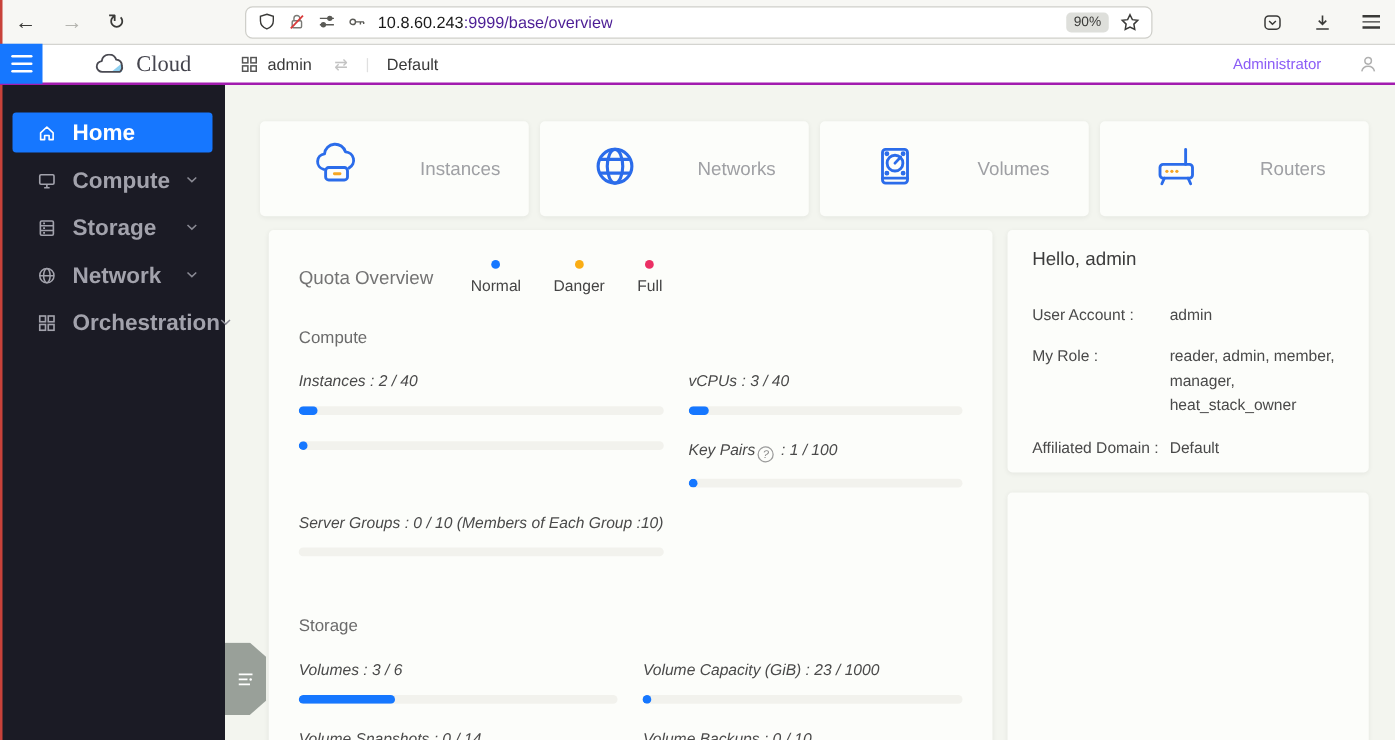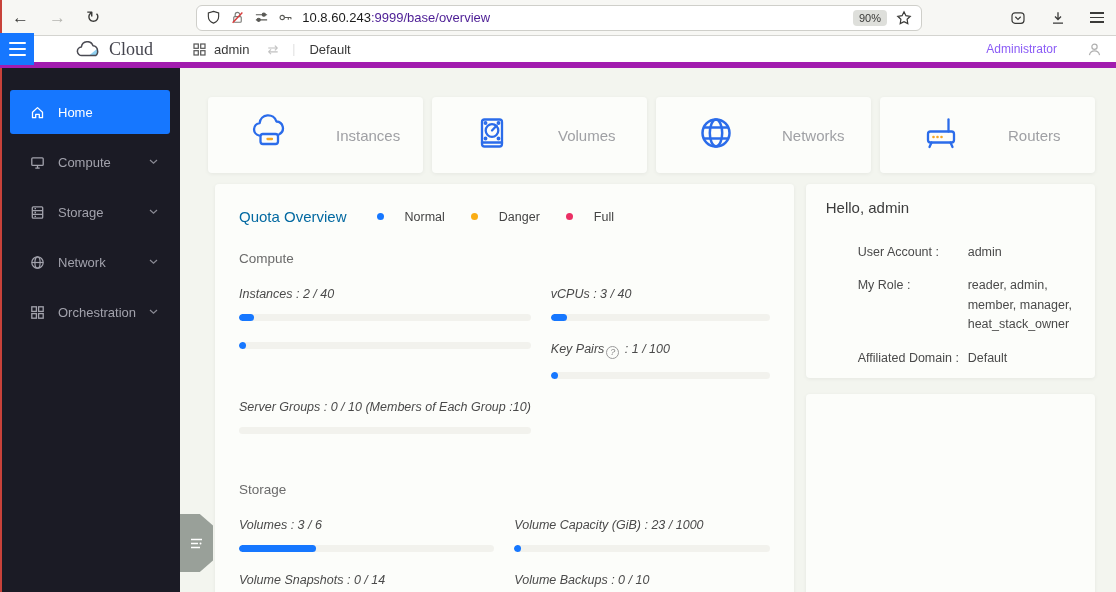--- a/index.html
+++ b/index.html
@@ -18,76 +18,76 @@
   .url-text { font-size:13px; white-space:nowrap; overflow:hidden; }
   .url-host { color:#1a1a1a; }
   .url-path { color:#4c1d95; }
   .spacer { flex:1; }
   .zoom-badge { background:#dedfdb; color:#3a3a38; font-size:11px; padding:2px 6px; border-radius:4px; }
   .chrome-right { display:flex; align-items:center; gap:24px; }
   .menu-bars { display:flex; flex-direction:column; gap:3px; cursor:pointer; }
   .menu-bars i { display:block; width:14px; height:1.8px; background:#3a3a38; }
 
   
-  .app-header { height:32px; background:#fff; border-bottom:6px solid #a21caf; display:flex; align-items:center; position:relative; z-index:95; }
+  .app-header { height:32px; background:#fff; border-bottom:2px solid #a21caf; display:flex; align-items:center; position:relative; z-index:95; }
   .hamburger { width:34px; height:32px; background:#1677ff; display:flex; flex-direction:column; justify-content:center; align-items:center; gap:3.5px; cursor:pointer; flex:none; }
   .hamburger i { display:block; width:17px; height:2.5px; background:#fff; border-radius:1px; }
   .logo { display:flex; align-items:center; gap:7px; margin-left:42px; }
   .logo-text { font-family:"Liberation Serif", serif; font-size:18px; color:#45454e; }
   .proj-group { display:flex; align-items:center; margin-left:40px; }
   .proj-group .g-icon { margin-right:8px; display:flex; }
   .proj-name { font-size:13px; color:#383838; }
   .swap { margin-left:18px; color:#c3c3c3; font-size:13px; cursor:pointer; }
   .hdr-divider { margin:0 14px; color:#e0e0e0; font-size:12px; }
   .header-right { margin-left:auto; display:flex; align-items:center; margin-right:14px; gap:30px; }
   .admin-link { color:#8b5cf6; font-size:12px; cursor:pointer; }
 
   
   .app-body { display:flex; height:524px; }
   .sidebar { width:180px; background:#1b1b25; padding-top:22px; flex:none; }
-  .side-item { height:44px; margin:0 10px 6px 10px; border-radius:3px; display:flex; align-items:center; padding:0 12px 0 20px; color:#a2a2ac; font-size:13px; cursor:pointer; }
+  .side-item { height:32px; margin:0 10px 6px 10px; border-radius:3px; display:flex; align-items:center; padding:0 12px 0 20px; color:#a2a2ac; font-size:18px; cursor:pointer;font-weight:bold; }
   .side-item.active { background:#1677ff; color:#fff; }
   .si-icon { width:15px; height:15px; margin-right:13px; display:flex; align-items:center; }
   .si-label { flex:1; }
   .si-chev { display:flex; color:#8a8a94; }
 
   .content { flex:1; padding:29px 21px 0 28px; position:relative; overflow:hidden; }
 
   
   .cards-row { display:flex; gap:9px; }
   .sum-card { flex:1; height:76px; background:#fcfdfa; border-radius:4px; box-shadow:0 1px 4px rgba(0,0,0,0.06); display:flex; align-items:center; padding-left:38px; cursor:pointer; }
   .sum-label { margin-left:44px; font-size:15px; color:#9fa0a4; }
 
   
   .main-grid { display:flex; gap:12px; margin-top:11px; margin-left:7px; }
   .card { background:#fcfdfa; border-radius:4px; box-shadow:0 1px 4px rgba(0,0,0,0.06); }
   .quota-card { width:580px; height:640px; padding:24px; }
   .quota-head { display:flex; align-items:center; }
-  .quota-title { font-size:15px; color:#0369a1; }
+  .quota-title { font-size:15px; color:#737373; }
   .legend { display:flex; align-items:center; gap:26px; margin-left:30px; }
-  .legend-item { display:flex; align-items:center; gap:21px; }
+  .legend-item { display:flex; align-items:center; gap:7px;flex-direction:column; }
   .legend-dot { width:7px; height:7px; border-radius:50%; }
   .legend-label { font-size:12.5px; color:#444; }
   .q-section-title { font-size:13.5px; color:#6b6b6b; }
   .sec-compute { margin-top:26px; }
   .sec-storage { margin-top:48px; }
   .q-grid { display:grid; grid-template-columns:1fr 1fr; column-gap:20px; }
   .q-item { margin-top:21px; }
   .q-label { font-size:12.5px; color:#4a4a4a; margin-bottom:13px; white-space:nowrap;font-style:italic; }
   .help-icon { display:inline-flex; width:13px; height:13px; border:1px solid #9a9a9a; border-radius:50%; color:#8a8a8a; font-size:9px; align-items:center; justify-content:center; vertical-align:-2px; margin:0 2px; }
   .q-track { height:7px; border-radius:4px; background:#f2f2ed; overflow:hidden; }
   .q-fill { height:7px; border-radius:4px; background:#1677ff; }
 
   
   .right-col { width:290px; display:flex; flex-direction:column; gap:16px; }
   .hello-card { height:194px; padding:15px 20px; }
   .greeting { font-size:15px; color:#3c3c3c; }
   .user-rows { margin-top:27px; }
   .u-row { display:flex; margin-bottom:14px; }
-  .u-label { width:110px; flex:none; font-size:12.5px; color:#4a4a4a; line-height:1.5;margin-left:32px; }
+  .u-label { width:110px; flex:none; font-size:12.5px; color:#4a4a4a; line-height:1.5; }
   .u-value { flex:1; font-size:12.5px; color:#4a4a4a; line-height:1.55; word-break:break-word; }
   .empty-card { height:320px; }
 
   
   .drawer-handle { position:absolute; left:0; top:446px; width:33px; height:58px; background:#99a099; clip-path:polygon(0 0, 60% 0, 100% 20%, 100% 80%, 60% 100%, 0 100%); display:flex; align-items:center; justify-content:center; cursor:pointer; }
 </style>
 </head>
 <body>
 
 <div class="red-edge"></div>
@@ -255,39 +255,39 @@
 
     <div class="sum-card">
           <span class="sum-icon"><svg width="46" height="44" viewBox="0 0 46 44" fill="none" stroke="#2b6cea" stroke-width="2.3" stroke-linecap="round" stroke-linejoin="round">
               <path d="M13 24.5a6.3 6.3 0 0 1 .6-12.4 8.6 8.6 0 0 1 16.8-1.6 6.8 6.8 0 0 1 2.9 12.8"></path>
               <rect x="14.5" y="23" width="17.5" height="10" rx="2.5"></rect>
               <path d="M21.5 28h4.5" stroke="#f5a623"></path>
             </svg></span>
           <span class="sum-label">Instances</span>
         </div>
         <div class="sum-card">
+          <span class="sum-icon"><svg width="44" height="44" viewBox="0 0 44 44" fill="none" stroke="#2b6cea" stroke-width="2.5">
+              <circle cx="22" cy="22" r="13.5"></circle>
+              <ellipse cx="22" cy="22" rx="6.2" ry="13.5"></ellipse>
+              <path d="M10 16.5h24M10 27.5h24"></path>
+            </svg></span>
+          <span class="sum-label">Networks</span>
+        </div>
+        <div class="sum-card">
           <span class="sum-icon"><svg width="44" height="44" viewBox="0 0 44 44" fill="none" stroke="#2b6cea" stroke-width="2.3" stroke-linecap="round">
               <rect x="12" y="8.5" width="20" height="27" rx="2.5"></rect>
               <circle cx="22" cy="19.5" r="6.3"></circle>
               <path d="M22 19.5l4.5-4.8"></path>
               <circle cx="15.5" cy="12" r="0.8" fill="#2b6cea"></circle>
               <circle cx="28.5" cy="12" r="0.8" fill="#2b6cea"></circle>
               <circle cx="15.5" cy="27.5" r="0.8" fill="#2b6cea"></circle>
               <circle cx="28.5" cy="27.5" r="0.8" fill="#2b6cea"></circle>
               <path d="M12 31.5h20"></path>
             </svg></span>
           <span class="sum-label">Volumes</span>
-        </div>
-        <div class="sum-card">
-          <span class="sum-icon"><svg width="44" height="44" viewBox="0 0 44 44" fill="none" stroke="#2b6cea" stroke-width="2.5">
-              <circle cx="22" cy="22" r="13.5"></circle>
-              <ellipse cx="22" cy="22" rx="6.2" ry="13.5"></ellipse>
-              <path d="M10 16.5h24M10 27.5h24"></path>
-            </svg></span>
-          <span class="sum-label">Networks</span>
         </div>
         <div class="sum-card">
           <span class="sum-icon"><svg width="46" height="44" viewBox="0 0 46 44" fill="none" stroke="#2b6cea" stroke-width="2.3" stroke-linecap="round">
               <rect x="10" y="20.5" width="26" height="11" rx="2.5"></rect>
               <path d="M30.5 20.5V8.5"></path>
               <path d="M13.5 31.5 11.5 36M32.5 31.5l2 4.5"></path>
               <circle cx="15.5" cy="26" r="1.3" fill="#f5a623" stroke="none"></circle>
               <circle cx="19.5" cy="26" r="1.3" fill="#f5a623" stroke="none"></circle>
               <circle cx="23.5" cy="26" r="1.3" fill="#f5a623" stroke="none"></circle>
             </svg></span>

